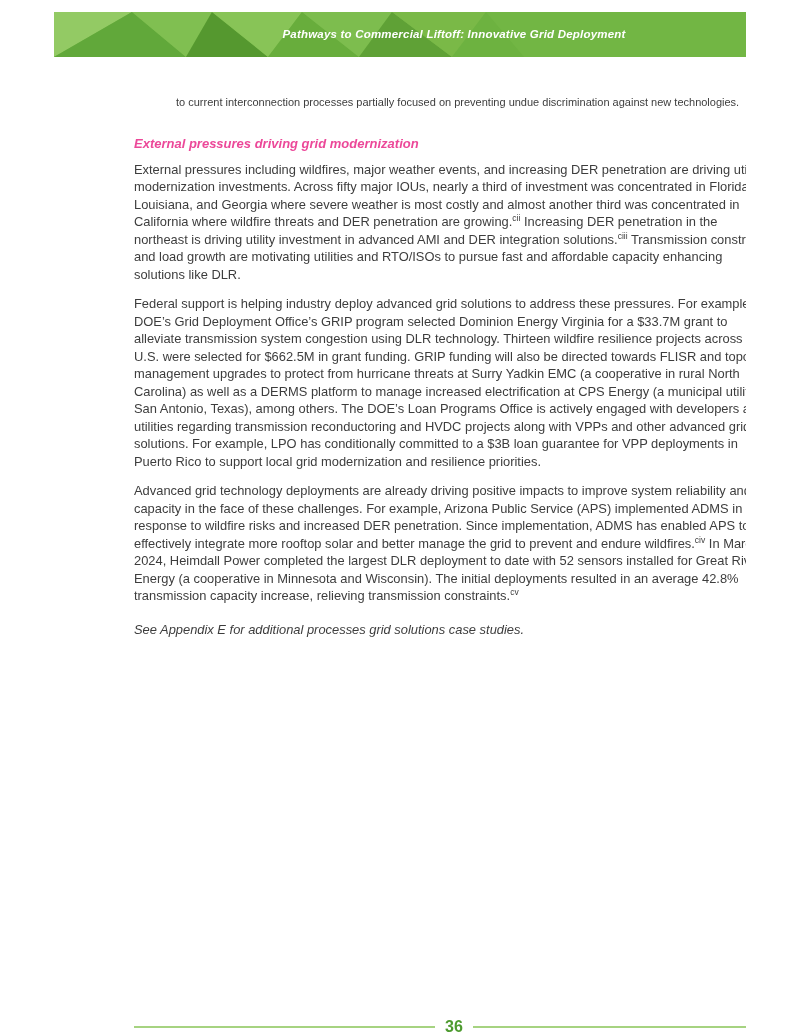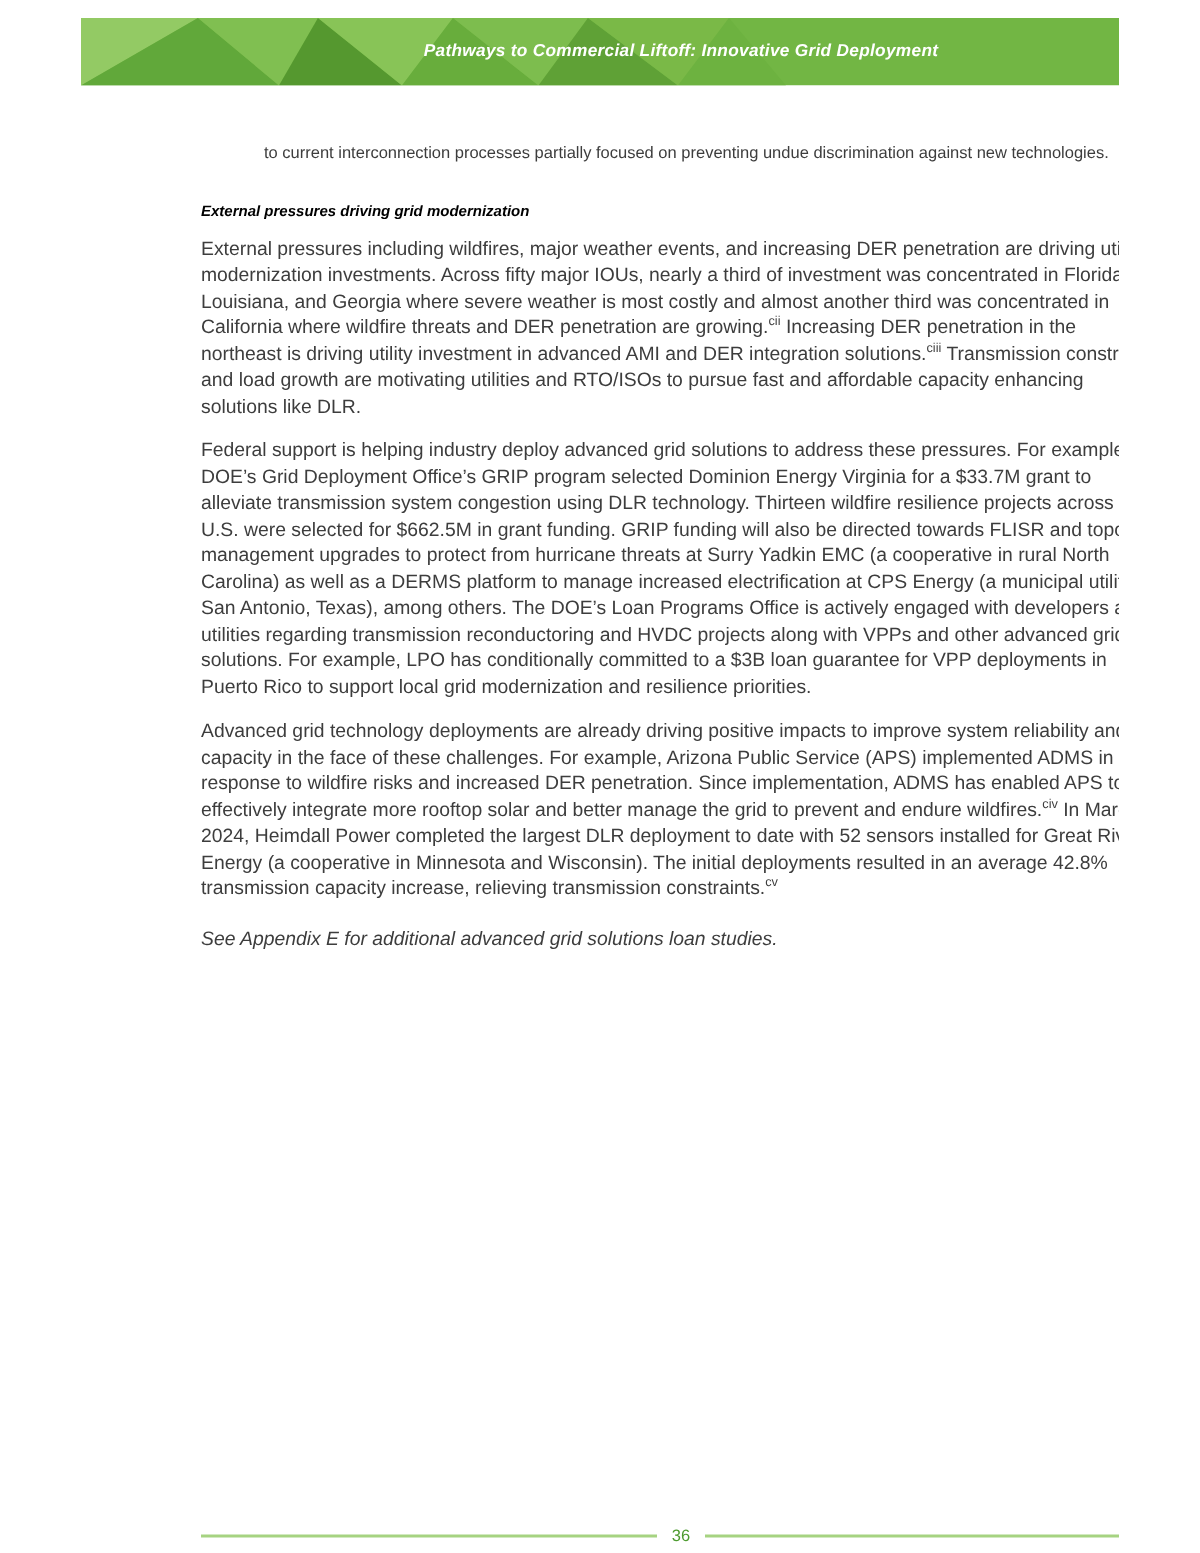--- a/index.html
+++ b/index.html
@@ -43,24 +43,24 @@
     color: #3d3d3d;
   }
   .continuation {
     margin: 37px 0 0 42px;
     width: 584px;
     font-size: 11px;
     line-height: 17.5px;
   }
   .section-heading {
     margin: 24px 0 10px 0;
-    font-size: 10px;
+    font-size: 13px;
     font-style: italic;
     font-weight: 700;
-    color: #000000;
+    color: #ec4899;
   }
   p.body-para {
     margin: 0 0 12px 0;
     font-size: 12.9px;
     line-height: 17.5px;
   }
   p.body-para sup {
     font-size: 8.5px;
     line-height: 0;
     vertical-align: super;
@@ -81,22 +81,22 @@
     display: flex;
     align-items: center;
     gap: 10px;
   }
   .footer .rule {
     flex: 1;
     height: 2px;
     background: #a6d381;
   }
   .footer .page-number {
-    font-size: 11px;
-    font-weight: 400;
+    font-size: 16px;
+    font-weight: 700;
     color: #4e9b30;
     text-align: right;
   }
 </style>
 </head>
 <body>
 
 <div class="page">
 
   <div class="banner">
@@ -120,21 +120,21 @@
     <p class="continuation">to current interconnection processes partially focused on preventing undue discrimination against new technologies.</p>
 
     <h2 class="section-heading">External pressures driving grid modernization</h2>
 
     <div>
         <p class="body-para"><span>External pressures including wildfires, major weather events, and increasing DER penetration are driving utility modernization investments. Across fifty major IOUs, nearly a third of investment was concentrated in Florida, Louisiana, and Georgia where severe weather is most costly and almost another third was concentrated in California where wildfire threats and DER penetration are growing.</span><sup>cii</sup><span> Increasing DER penetration in the northeast is driving utility investment in advanced AMI and DER integration solutions.</span><sup>ciii</sup><span> Transmission constraints and load growth are motivating utilities and RTO/ISOs to pursue fast and affordable capacity enhancing solutions like DLR.</span></p>
         <p class="body-para"><span>Federal support is helping industry deploy advanced grid solutions to address these pressures. For example, DOE’s Grid Deployment Office’s GRIP program selected Dominion Energy Virginia for a $33.7M grant to alleviate transmission system congestion using DLR technology. Thirteen wildfire resilience projects across the U.S. were selected for $662.5M in grant funding. GRIP funding will also be directed towards FLISR and topology management upgrades to protect from hurricane threats at Surry Yadkin EMC (a cooperative in rural North Carolina) as well as a DERMS platform to manage increased electrification at CPS Energy (a municipal utility in San Antonio, Texas), among others. The DOE’s Loan Programs Office is actively engaged with developers and utilities regarding transmission reconductoring and HVDC projects along with VPPs and other advanced grid solutions. For example, LPO has conditionally committed to a $3B loan guarantee for VPP deployments in Puerto Rico to support local grid modernization and resilience priorities.</span></p>
         <p class="body-para"><span>Advanced grid technology deployments are already driving positive impacts to improve system reliability and capacity in the face of these challenges. For example, Arizona Public Service (APS) implemented ADMS in response to wildfire risks and increased DER penetration. Since implementation, ADMS has enabled APS to effectively integrate more rooftop solar and better manage the grid to prevent and endure wildfires.</span><sup>civ</sup><span> In March 2024, Heimdall Power completed the largest DLR deployment to date with 52 sensors installed for Great River Energy (a cooperative in Minnesota and Wisconsin). The initial deployments resulted in an average 42.8% transmission capacity increase, relieving transmission constraints.</span><sup>cv</sup></p>
       </div>
 
-    <p class="appendix-note">See Appendix E for additional advanced grid solutions loan studies.</p>
+    <p class="appendix-note">See Appendix E for additional processes grid solutions case studies.</p>
   </div>
 
   <div class="footer">
     <div class="rule"></div>
     <div class="page-number">36</div>
     <div class="rule"></div>
   </div>
 
 </div>
 

